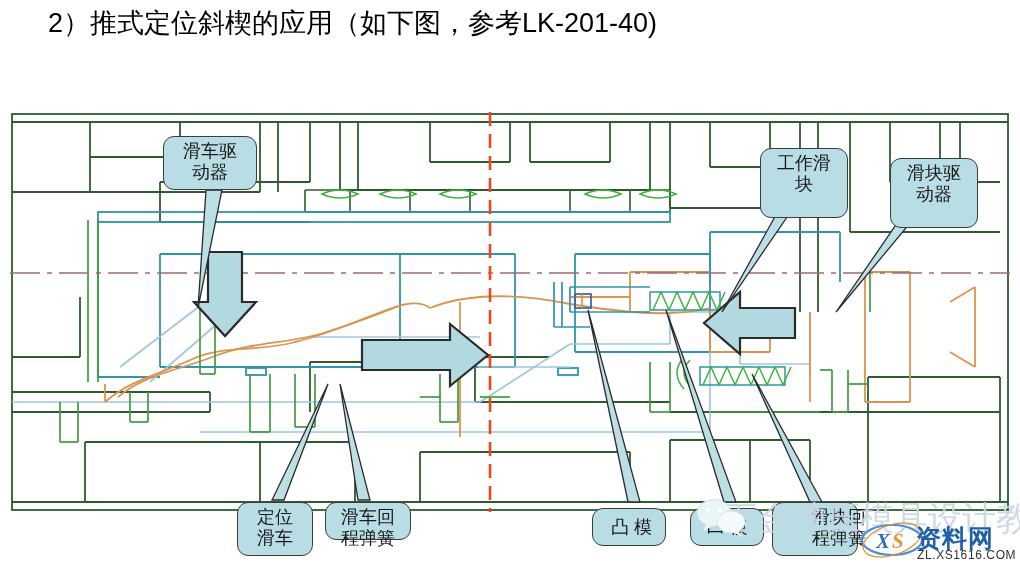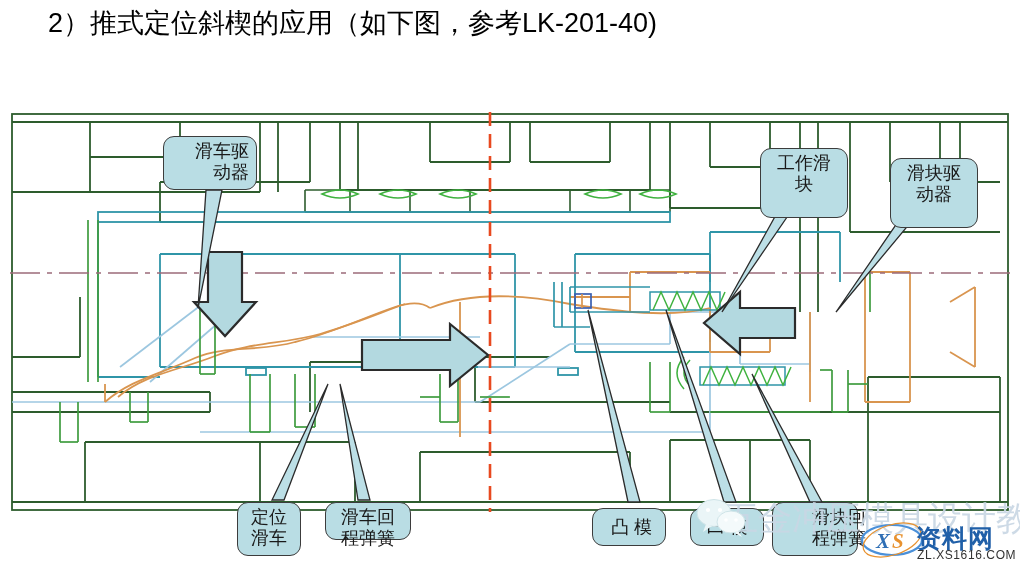--- a/index.html
+++ b/index.html
@@ -290,36 +290,36 @@
     <path d="M262 388 L274 388 L318 272 Z"></path>
     <path d="M348 388 L360 388 L330 272 Z"></path>
     <path d="M618 390 L630 390 L578 198 Z"></path>
     <path d="M714 390 L726 390 L656 198 Z"></path>
     <path d="M800 390 L812 390 L742 262 Z"></path>
   </g>
 
 </svg>
 </div>
 
-<div class="callout" style="left:163px;top:136px;width:94px;height:54px;text-align:right;">
+<div class="callout" style="left:163px;top:136px;width:94px;height:54px;">
   <span>滑车驱</span>
   <span>动器</span>
 </div>
 
 <div class="callout" style="left:760px;top:148px;width:88px;height:70px;">
   <span>工作滑</span>
   <span>块</span>
 </div>
 
 <div class="callout" style="left:890px;top:158px;width:88px;height:70px;">
   <span>滑块驱</span>
   <span>动器</span>
 </div>
 
-<div class="callout" style="left:237px;top:502px;width:64px;height:54px;">
+<div class="callout" style="left:237px;top:502px;width:76px;height:54px;">
   <span>定位</span>
   <span>滑车</span>
 </div>
 
 <div class="callout" style="left:325px;top:502px;width:86px;height:38px;">
   <span>滑车回</span>
   <span>程弹簧</span>
 </div>
 
 <div class="callout" style="left:592px;top:508px;width:74px;height:38px;padding-top:8px;padding-left:12px;">

